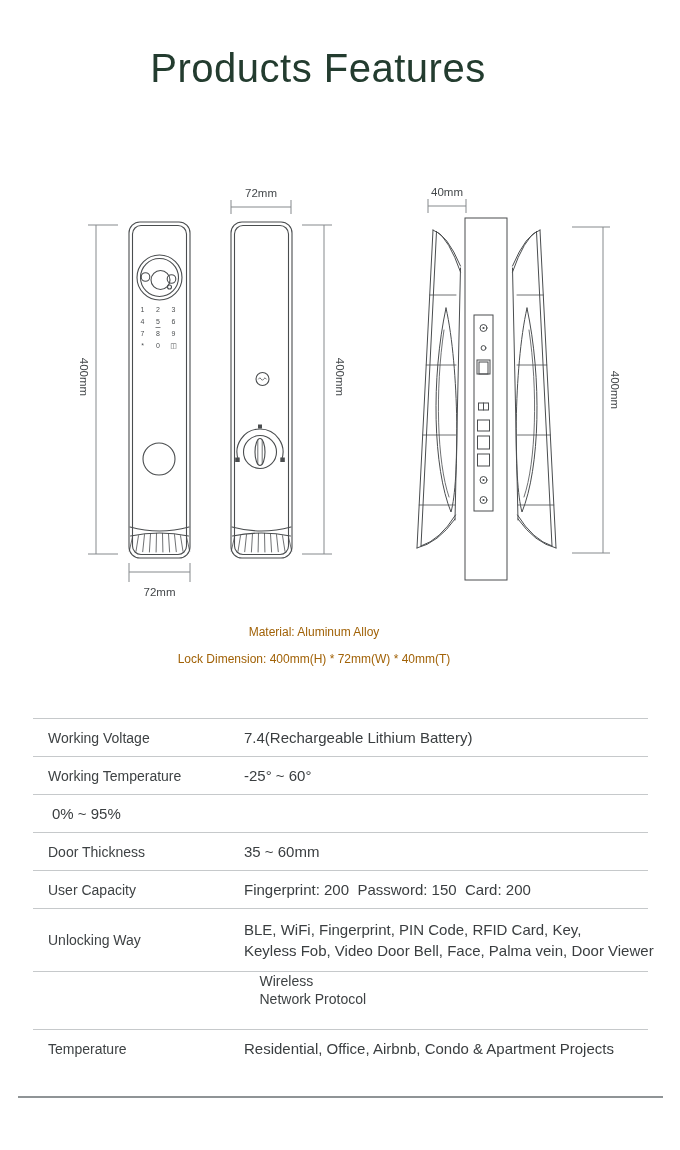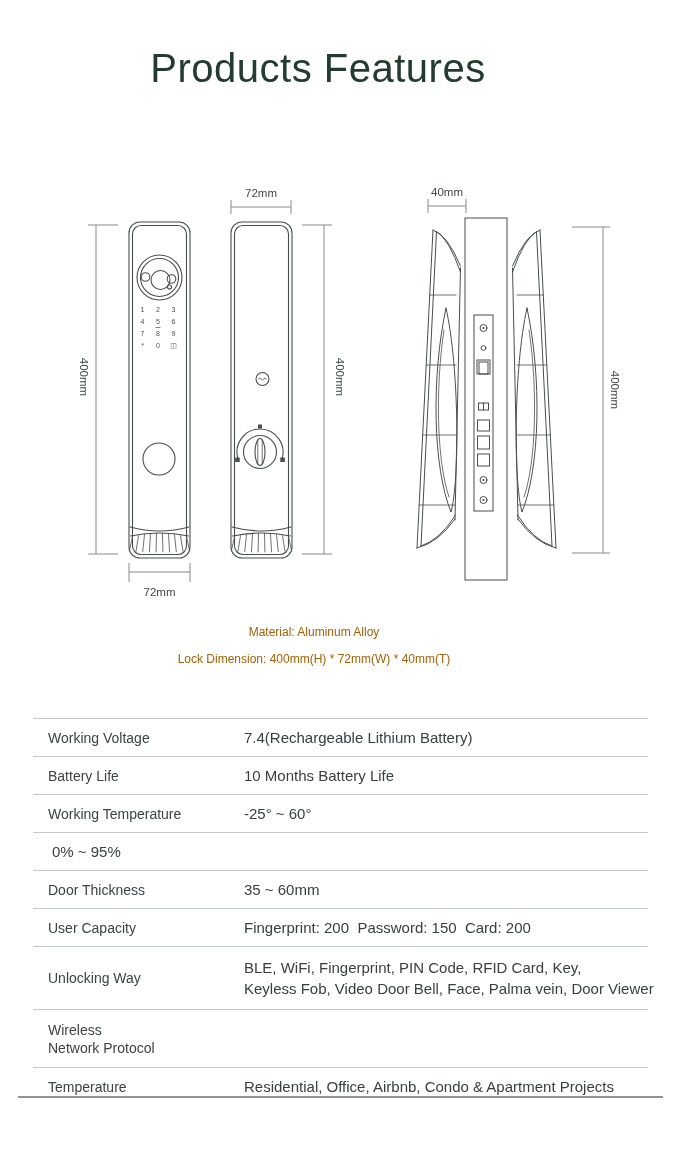--- a/index.html
+++ b/index.html
@@ -18,21 +18,21 @@
   #material{
     position:absolute;top:619px;left:0;width:628px;text-align:center;
     font-size:12px;line-height:27px;color:#a16207;
   }
   #spec-table{
     position:absolute;top:718px;left:33px;width:615px;
   }
   .spec-row{display:flex;align-items:center;border-top:1px solid #c6c9cb;}
   .spec-row.h37{height:37px;}
   .spec-row.h62{height:62px;}
-  .spec-row.h57{height:57px;}
+  .spec-row.h57{height:57px;flex-direction:column;}
   .spec-label{
     width:177px;padding-left:15px;flex:none;font-size:14px;line-height:18px;
     color:#3e4244;white-space:pre;
   }
   .spec-value{flex:1;font-size:15px;line-height:21px;color:#3a3e40;white-space:pre;margin-left:19px;}
   #bottom-divider{
     position:absolute;top:1096px;left:18px;width:645px;height:2px;background:#8f9496;
   }
 </style>
 </head>
@@ -181,24 +181,20 @@
     <div>Material: Aluminum Alloy</div>
     <div>Lock Dimension: 400mm(H) * 72mm(W) * 40mm(T)</div>
   </div>
 
   <div id="spec-table">
     <div class="spec-row h37">
       <div class="spec-label">Working Voltage</div>
       <div class="spec-value">7.4(Rechargeable Lithium Battery)</div>
     </div>
     <div class="spec-row h37">
-      <div class="spec-label">Battery Life</div>
-      <div class="spec-value">10 Months Battery Life</div>
-    </div>
-    <div class="spec-row h37">
       <div class="spec-label">Working Temperature</div>
       <div class="spec-value">-25° ~ 60°</div>
     </div>
     <div class="spec-row h37">
       <div class="spec-value">0% ~ 95%</div>
     </div>
     <div class="spec-row h37">
       <div class="spec-label">Door Thickness</div>
       <div class="spec-value">35 ~ 60mm</div>
     </div>

